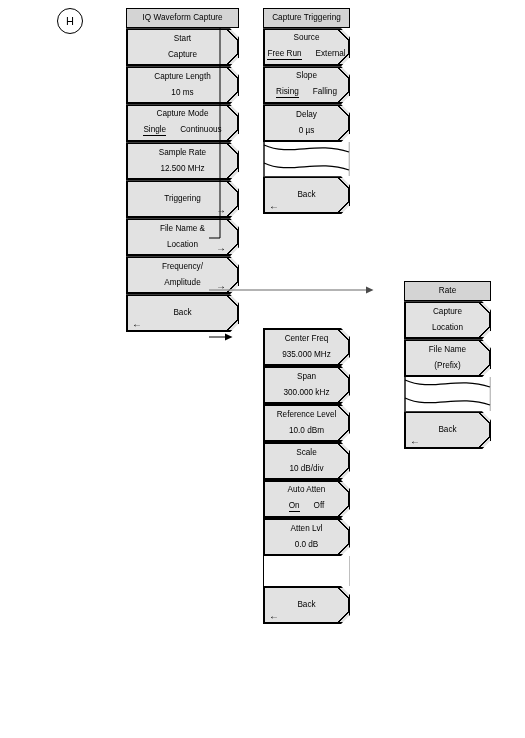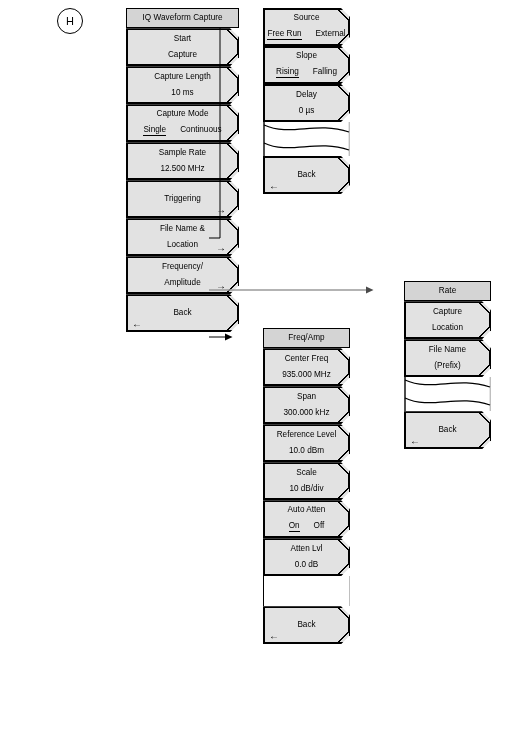--- a/index.html
+++ b/index.html
@@ -127,20 +127,21 @@
         <span class="submenu-arrow">→</span>
       </div>
       <div class="key" style="height: 38px;">
         <span class="l1">Back</span>
         <span class="back-arrow">←</span>
       </div>
     </div>
 </div>
 
 <div class="panel" id="panel-trig" style="left:232px;top:8px;width:87px;">
+  <div class="panel-title">Capture Triggering</div>
   <div class="panel-body" id="body-trig">
       <div class="key" style="height: 38px;">
         <span class="l1">Source</span>
         <div class="choices">
           <span class="opt sel">Free Run</span>
           <span class="opt">External</span>
         </div>
       </div>
       <div class="key" style="height: 38px;">
         <span class="l1">Slope</span>
@@ -200,21 +201,20 @@
         </svg>
       </div>
       <div class="key" style="height: 38px;">
         <span class="l1">Back</span>
         <span class="back-arrow">←</span>
       </div>
     </div>
 </div>
 
 <div class="panel" id="panel-fa" style="left:232px;top:328px;width:87px;">
-  <div class="panel-title">Freq/Amp</div>
   <div class="panel-body" id="body-fa">
       <div class="key" style="height: 38px;">
         <span class="l1">Center Freq</span>
         <span class="l2">935.000 MHz</span>
       </div>
       <div class="key" style="height: 38px;">
         <span class="l1">Span</span>
         <span class="l2">300.000 kHz</span>
       </div>
       <div class="key" style="height: 38px;">

